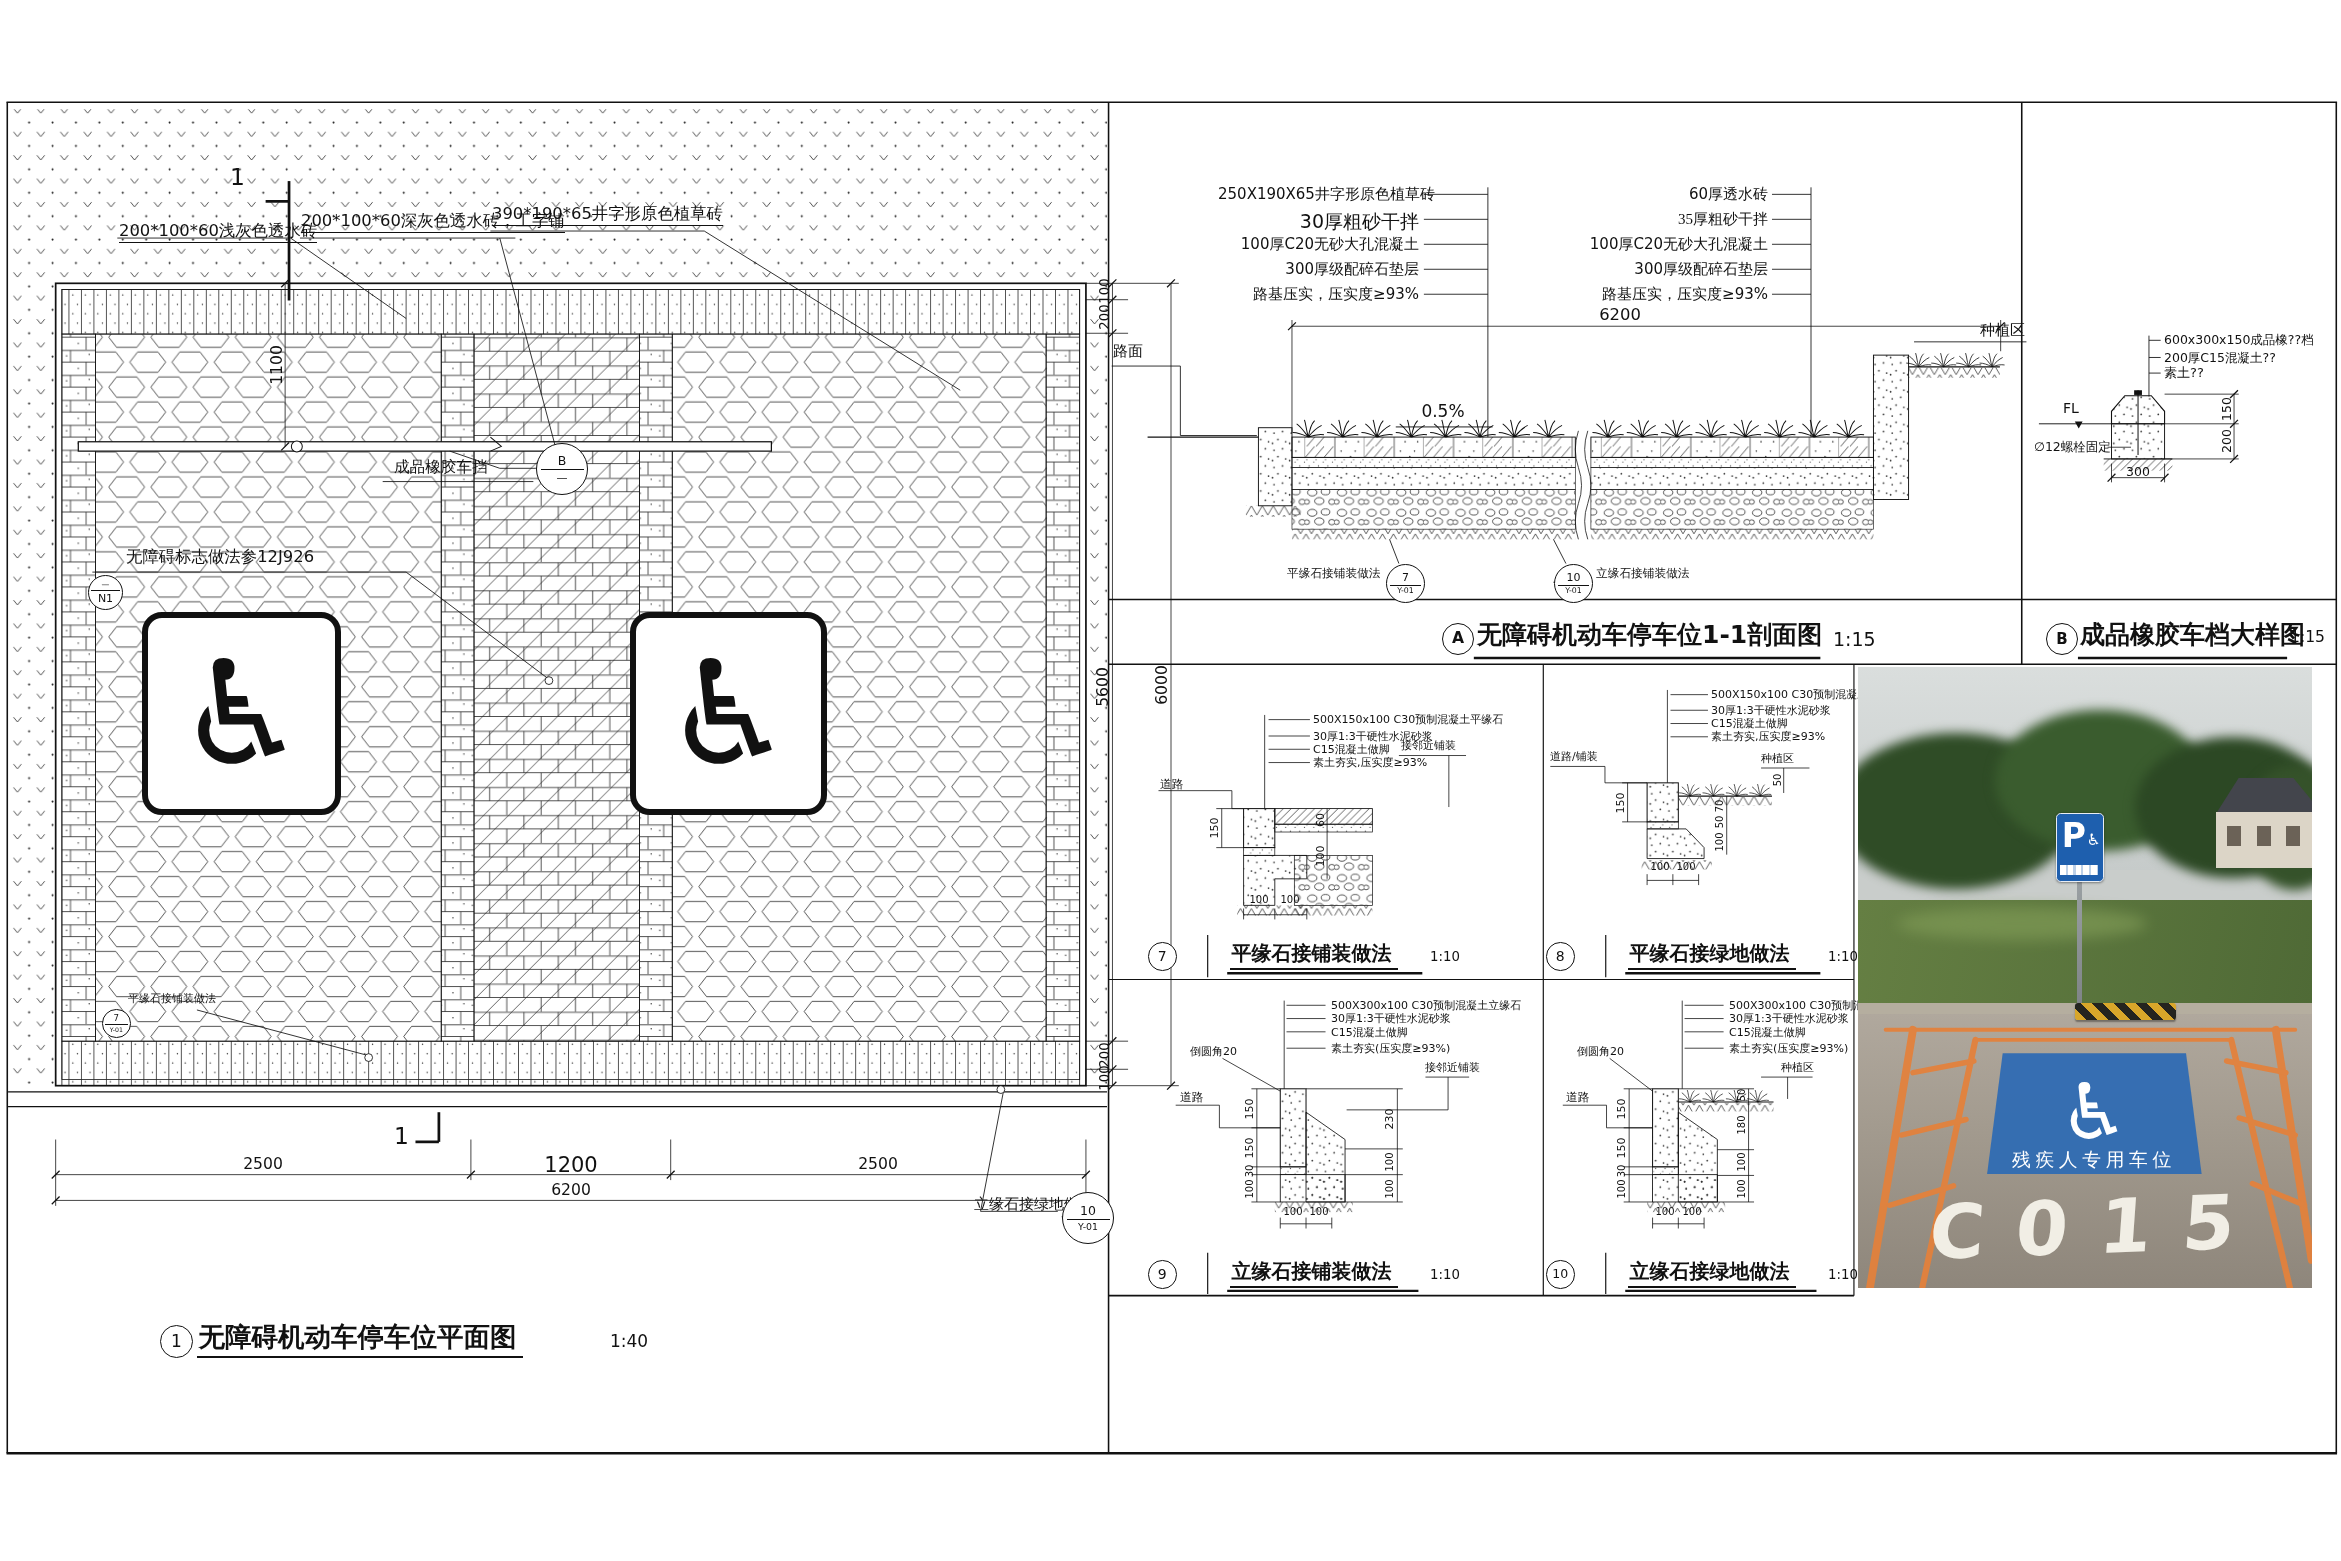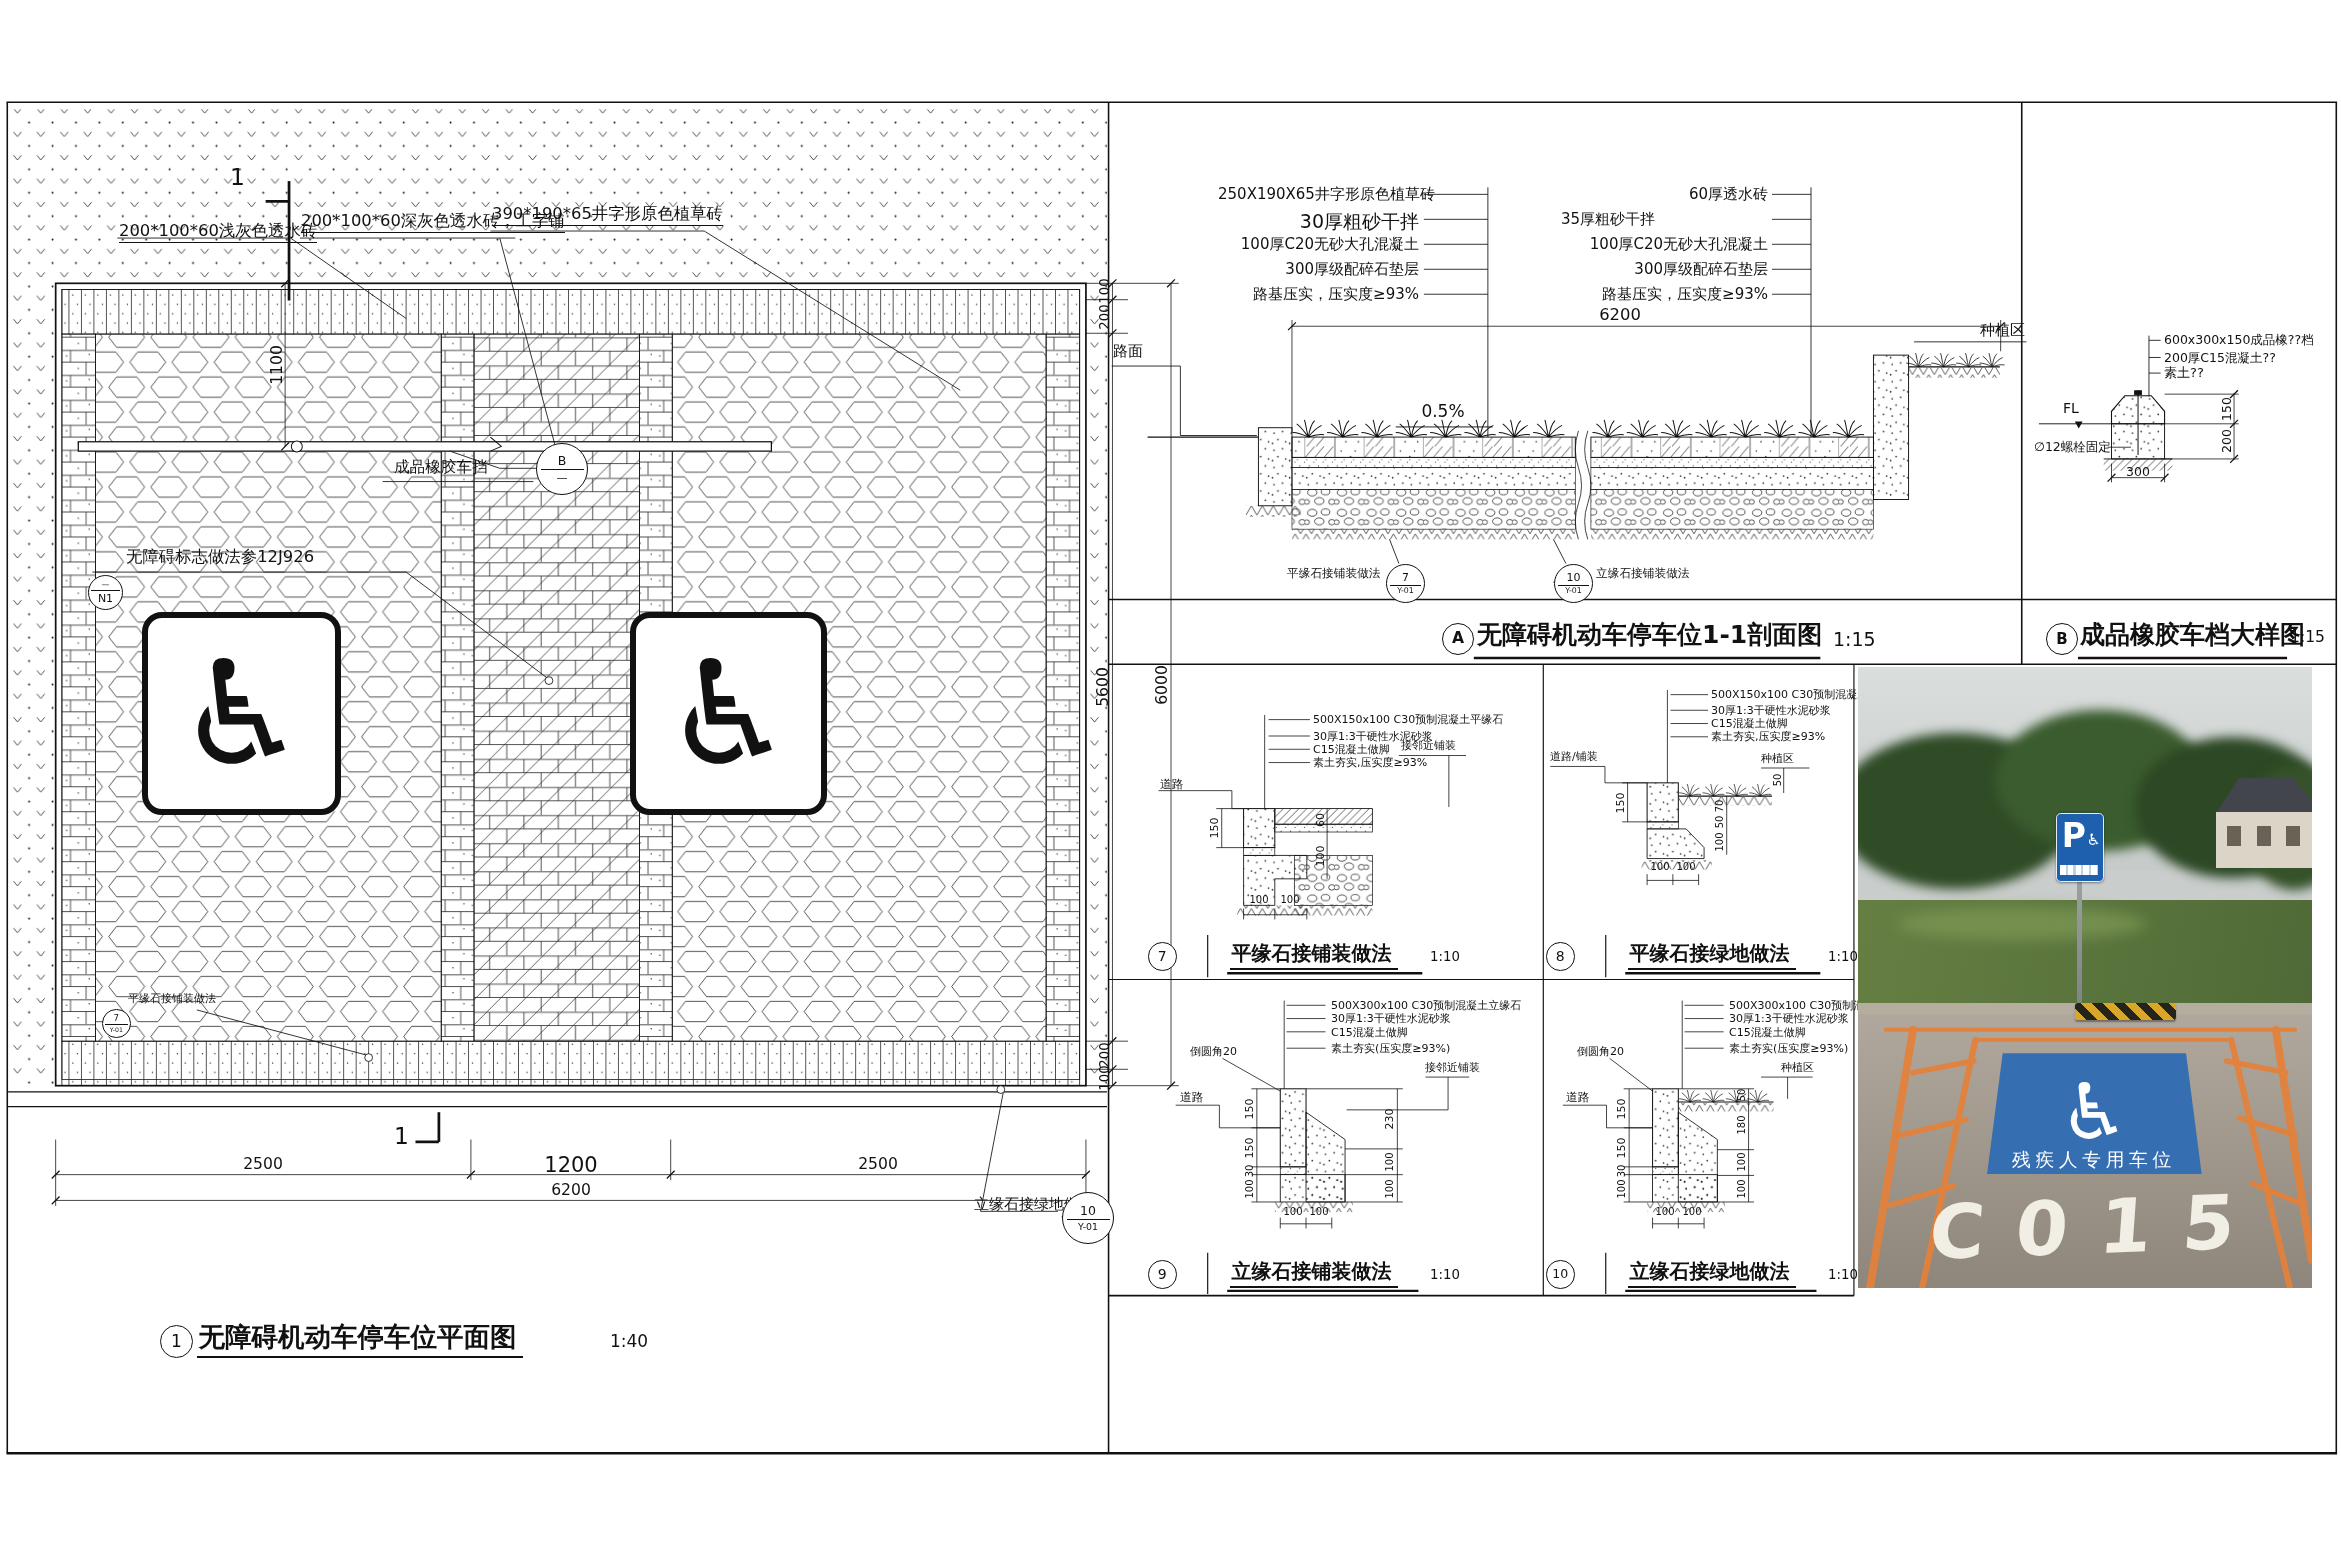--- a/index.html
+++ b/index.html
@@ -557,21 +557,21 @@
 </div>
 <div class="t dtitle" style="left:197px;top:1322px;font-size:26.5px;">无障碍机动车停车位平面图</div>
 <div class="t" style="left:610px;top:1332px;font-size:17px;">1:40</div>
 
 <div class="t" style="left:1218px;top:186px;width:201px;text-align:right;font-size:15px;">250X190X65井字形原色植草砖</div>
 <div class="t" style="left:1218px;top:211px;width:201px;text-align:right;font-size:19px;">30厚粗砂干拌</div>
 <div class="t" style="left:1218px;top:236px;width:201px;text-align:right;font-size:15px;">100厚C20无砂大孔混凝土</div>
 <div class="t" style="left:1218px;top:261px;width:201px;text-align:right;font-size:15px;">300厚级配碎石垫层</div>
 <div class="t" style="left:1218px;top:286px;width:201px;text-align:right;font-size:15px;">路基压实，压实度≥93%</div>
 <div class="t" style="left:1561px;top:186px;width:207px;text-align:right;font-size:15px;">60厚透水砖</div>
-<div class="t" style="left:1561px;top:211px;width:207px;font-size:15px;">35厚粗砂干拌</div>
+<div class="t" style="left:1561px;top:211px;width:207px;text-align:right;font-size:15px;font-family:Liberation Serif, serif;">35厚粗砂干拌</div>
 <div class="t" style="left:1561px;top:236px;width:207px;text-align:right;font-size:15px;">100厚C20无砂大孔混凝土</div>
 <div class="t" style="left:1561px;top:261px;width:207px;text-align:right;font-size:15px;">300厚级配碎石垫层</div>
 <div class="t" style="left:1561px;top:286px;width:207px;text-align:right;font-size:15px;">路基压实，压实度≥93%</div>
 <div class="t ctr" style="left:1620px;top:315px;font-size:16.4px;">6200</div>
 <div class="t ctr" style="left:1443px;top:412px;font-size:17px;">0.5%</div>
 <div class="t" style="left:1113px;top:343px;font-size:15px;">路面</div>
 <div class="t" style="left:1980px;top:322px;font-size:15px;">种植区</div>
 <div class="t" style="left:1287px;top:567px;font-size:11.7px;">平缘石接铺装做法</div>
 <div class="cir" style="left:1386px;top:564px;width:37px;height:37px;">
   <div class="top" style="font-size:11px;">7</div>

